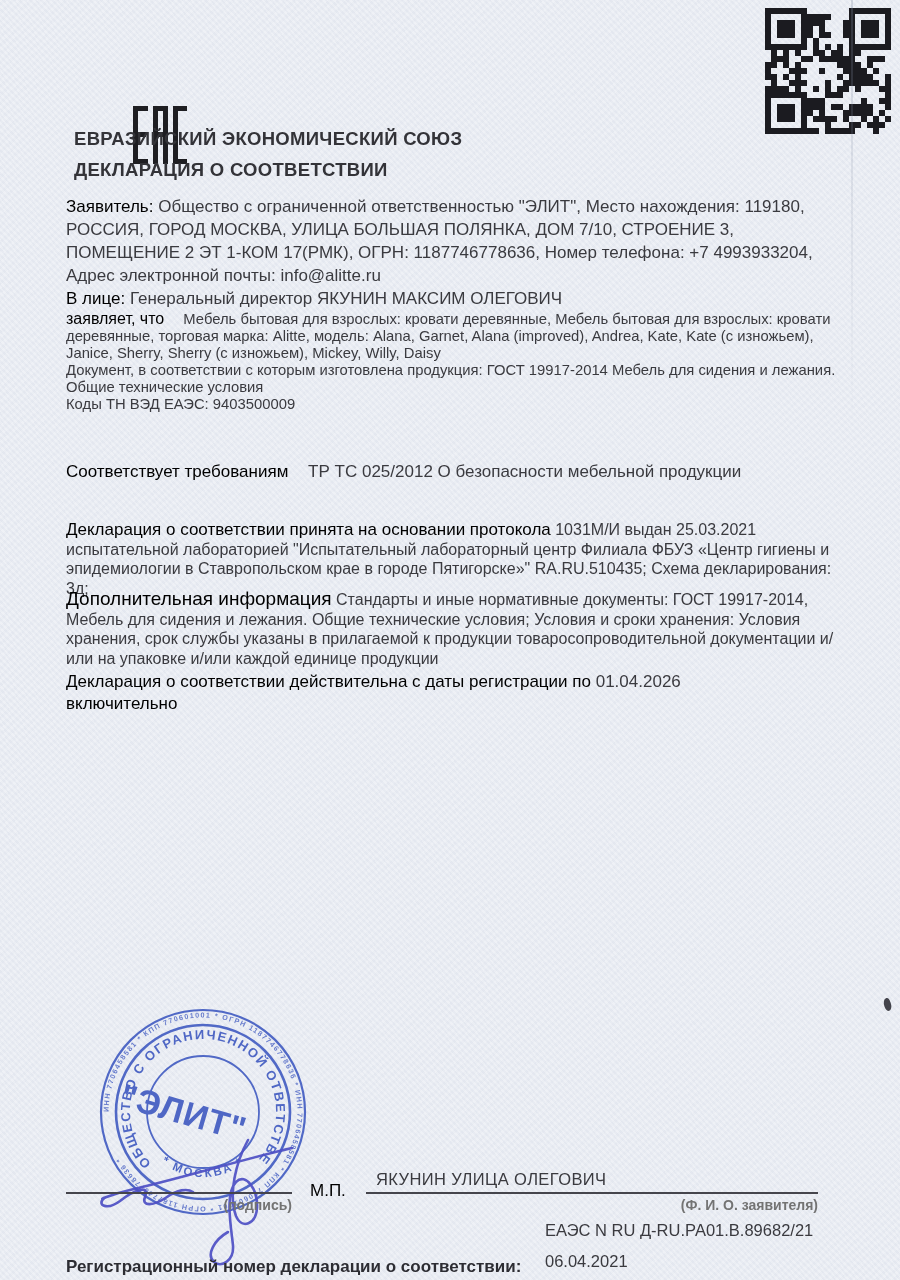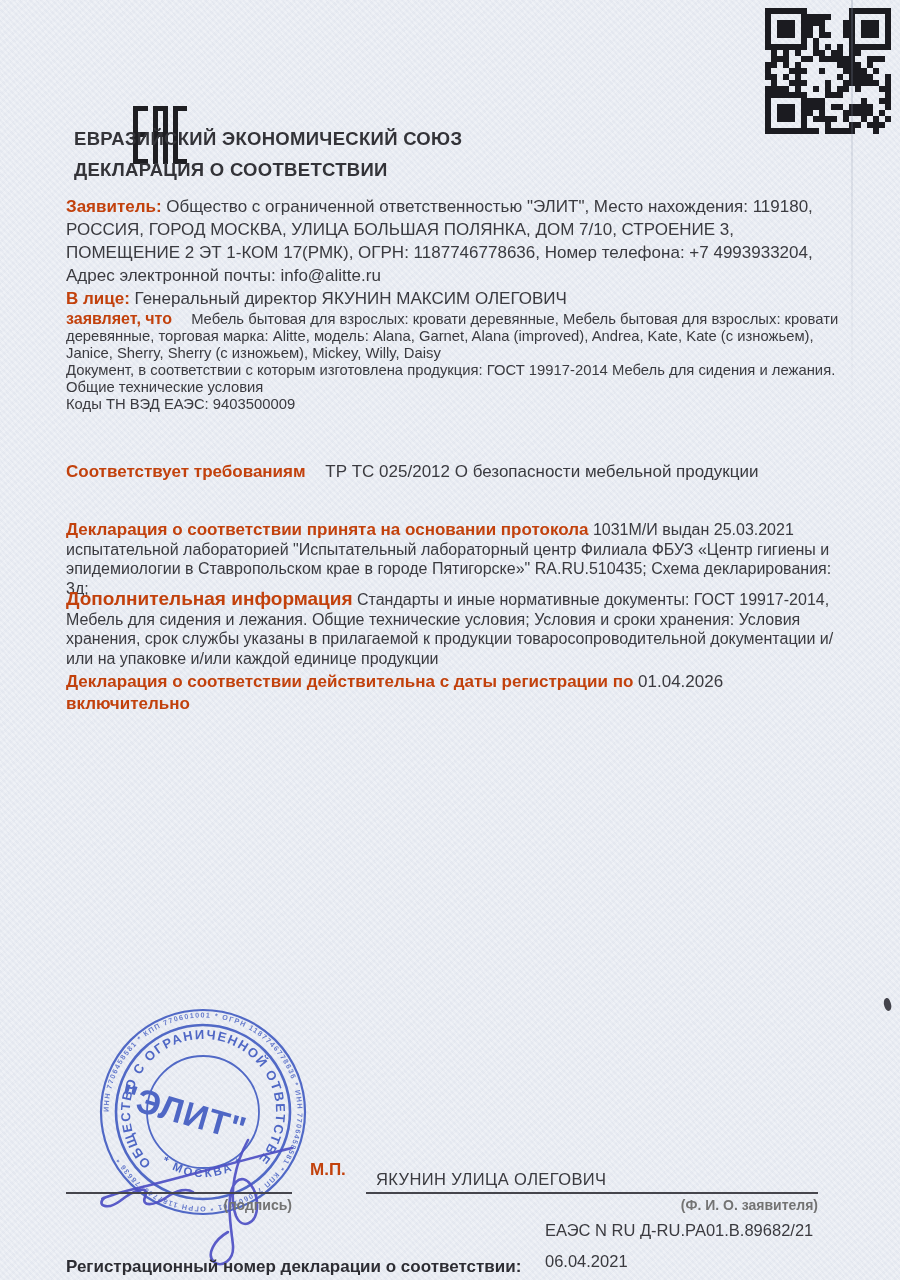--- a/index.html
+++ b/index.html
@@ -6,21 +6,21 @@
   body{
     width:900px;height:1280px;position:relative;overflow:hidden;
     font-family:"Liberation Sans","DejaVu Sans",sans-serif;
     background-color:#e9ecf3;
     background-image:
       repeating-linear-gradient(47deg, rgba(255,255,255,.18) 0 2px, rgba(210,216,228,.12) 2px 4px),
       repeating-linear-gradient(-43deg, rgba(255,255,255,.10) 0 3px, rgba(199,206,220,.08) 3px 6px);
     color:#3a3a3f;
   }
   .abs{position:absolute;}
-  .b{font-weight:bold;color:#c2410c;}
+  .b{font-weight:normal;color:#000000;margin-top:21px;}
   
   .hdr{left:74px;width:826px;text-align:left;font-weight:bold;color:#333338;font-size:18.5px;letter-spacing:.3px;}
   
   .para{left:66px;width:780px;font-size:17px;line-height:23px;}
   .small{left:66px;width:786px;font-size:14.8px;line-height:17px;}
   .mid{left:66px;width:784px;font-size:16px;line-height:19.5px;}
   .lbl-gap{margin-right:15px;}
   
   .sig-line{border-top:2px solid #45454c;height:0;}
   .cap{font-size:14px;font-weight:bold;color:#737373;text-align:right;}

